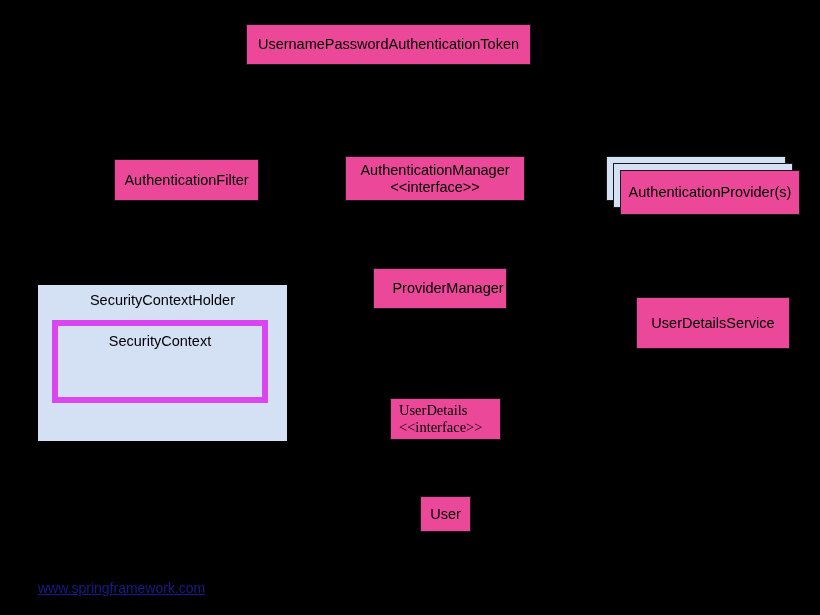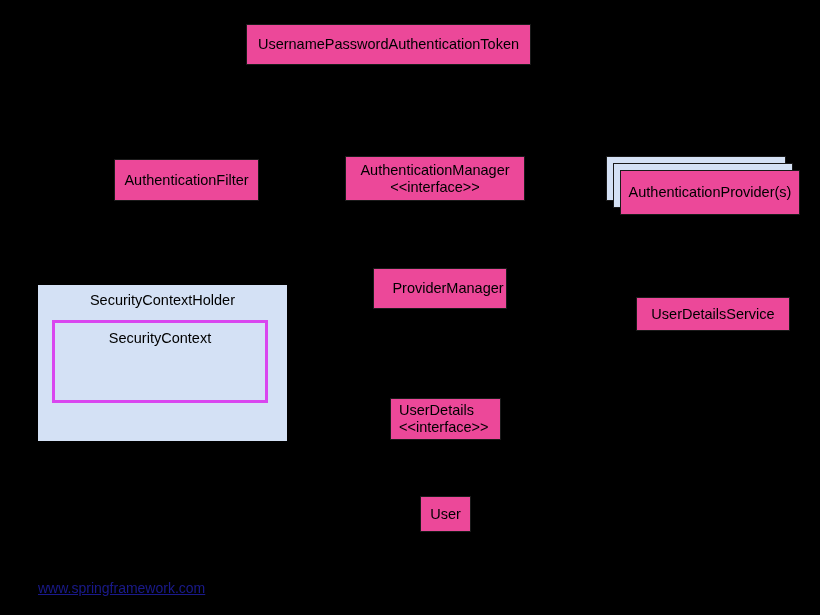--- a/index.html
+++ b/index.html
@@ -41,21 +41,21 @@
     position: absolute;
     box-sizing: border-box;
     background: #d4e1f5;
     color: #000000;
     font-size: 14.5px;
     line-height: 17px;
     text-align: center;
     white-space: pre;
   }
   .container-node.bordered {
-    border: 3px solid #d946ef;
+    border: 6px solid #d946ef;
   }
   .container-node.borderless {
     border: none;
   }
   .container-label {
     position: absolute;
     left: 0;
     right: 0;
     text-align: center;
   }
@@ -98,22 +98,22 @@
     
     <div class="container-node bordered" style="left:14px; top:35px; width:216px; height:83px;">
       <div class="container-label" style="top:7px;">SecurityContext</div>
 
       
     </div>
   </div>
 
   <div class="node" style="left:373px; top:268px; width:134px; height:41px;padding-left:16px;">ProviderManager</div>
 
-  <div class="node" style="left:636px; top:297px; width:154px; height:34px;">UserDetailsService</div>
+  <div class="node" style="left:636px; top:297px; width:154px; height:52px;">UserDetailsService</div>
 
-  <div class="node left-align" style="left:390px; top:398px; width:111px; height:42px;">UserDetails
+  <div class="node left-align" style="left:390px; top:398px; width:111px; height:42px;font-family:Liberation Serif, serif;">UserDetails
 &lt;&lt;interface&gt;&gt;</div>
 
   <div class="node" style="left:420px; top:496px; width:51px; height:36px;">User</div>
 
   <a class="sitelink" style="left:38px; top:582px;" href="#">www.springframework.com</a>
 
 </div>
 
 </body></html>

